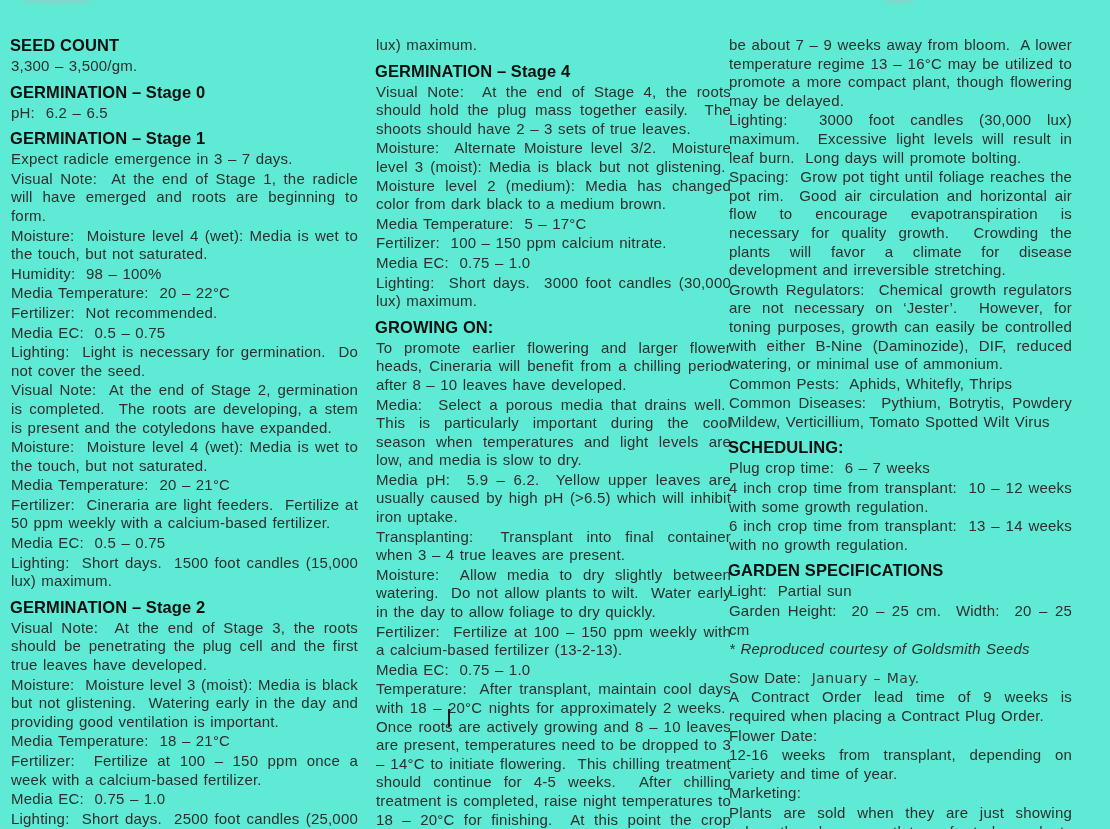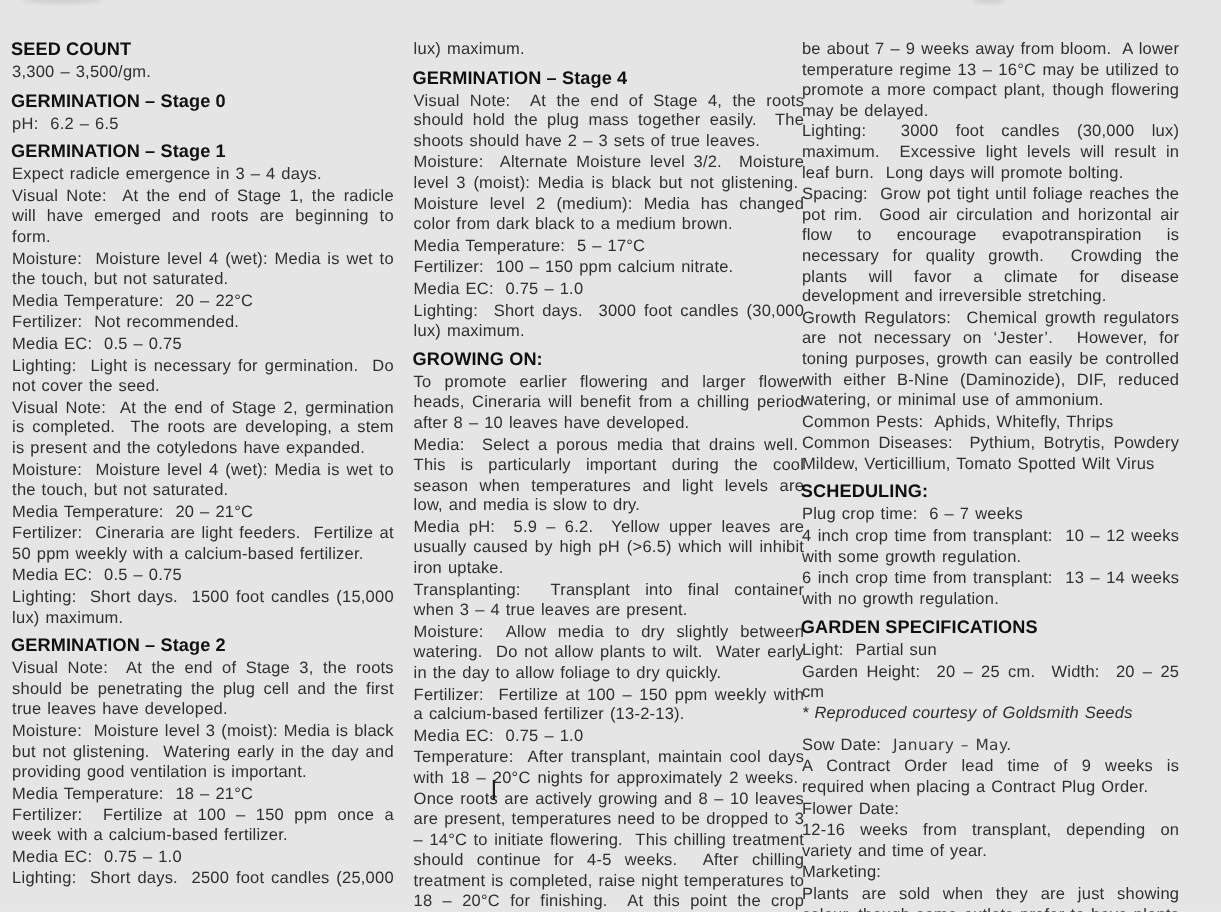--- a/index.html
+++ b/index.html
@@ -2,21 +2,21 @@
 <html><head>
 <meta charset="utf-8">
 <style>
   html, body { margin:0; padding:0; }
   body {
     width:1110px; height:829px;
     background:#ffffff;
     font-family:"Liberation Sans", sans-serif;
     position:relative; overflow:hidden;
   }
-  .page { position:absolute; inset:0; background:#e5e5e5;padding-left:46px; }
+  .page { position:absolute; inset:0; background:#5eead4;padding-left:46px; }
   .col { position:absolute; top:35px; }
   #col1 { left:10px;  width:349px; }
   #col2 { left:375px; width:357px; }
   #col3 { left:728px; width:345px; }
 
   p.para {
     margin:1px;
     font-size:15px; line-height:18.6px;
     color:#2f2f2f;
     text-align:justify;
@@ -57,23 +57,24 @@
 <div class="page">
   <div id="smudge-left" class="smudge"></div>
   <div id="smudge-right" class="smudge"></div>
 
   <div id="col1" class="col">
       <h3 class="heading">SEED COUNT</h3>
       <p class="para">3,300 – 3,500/gm.</p>
       <h3 class="heading">GERMINATION – Stage 0</h3>
       <p class="para">pH:&nbsp; 6.2 – 6.5</p>
       <h3 class="heading">GERMINATION – Stage 1</h3>
-      <p class="para">Expect radicle emergence in 3 – 4 days.</p>
+      <p class="para">Expect radicle emergence in 3 – 7 days.</p>
       <p class="para">Visual Note:&nbsp; At the end of Stage 1, the radicle will have emerged and roots are beginning to form.</p>
       <p class="para">Moisture:&nbsp; Moisture level 4 (wet): Media is wet to the touch, but not saturated.</p>
+      <p class="para">Humidity:&nbsp; 98 – 100%</p>
       <p class="para">Media Temperature:&nbsp; 20 – 22°C</p>
       <p class="para">Fertilizer:&nbsp; Not recommended.</p>
       <p class="para">Media EC:&nbsp; 0.5 – 0.75</p>
       <p class="para">Lighting:&nbsp; Light is necessary for germination.&nbsp; Do not cover the seed.</p>
       <p class="para">Visual Note:&nbsp; At the end of Stage 2, germination is completed.&nbsp; The roots are developing, a stem is present and the cotyledons have expanded.</p>
       <p class="para">Moisture:&nbsp; Moisture level 4 (wet): Media is wet to the touch, but not saturated.</p>
       <p class="para">Media Temperature:&nbsp; 20 – 21°C</p>
       <p class="para">Fertilizer:&nbsp; Cineraria are light feeders.&nbsp; Fertilize at 50 ppm weekly with a calcium-based fertilizer.</p>
       <p class="para">Media EC:&nbsp; 0.5 – 0.75</p>
       <p class="para">Lighting:&nbsp; Short days.&nbsp; 1500 foot candles (15,000 lux) maximum.</p>

